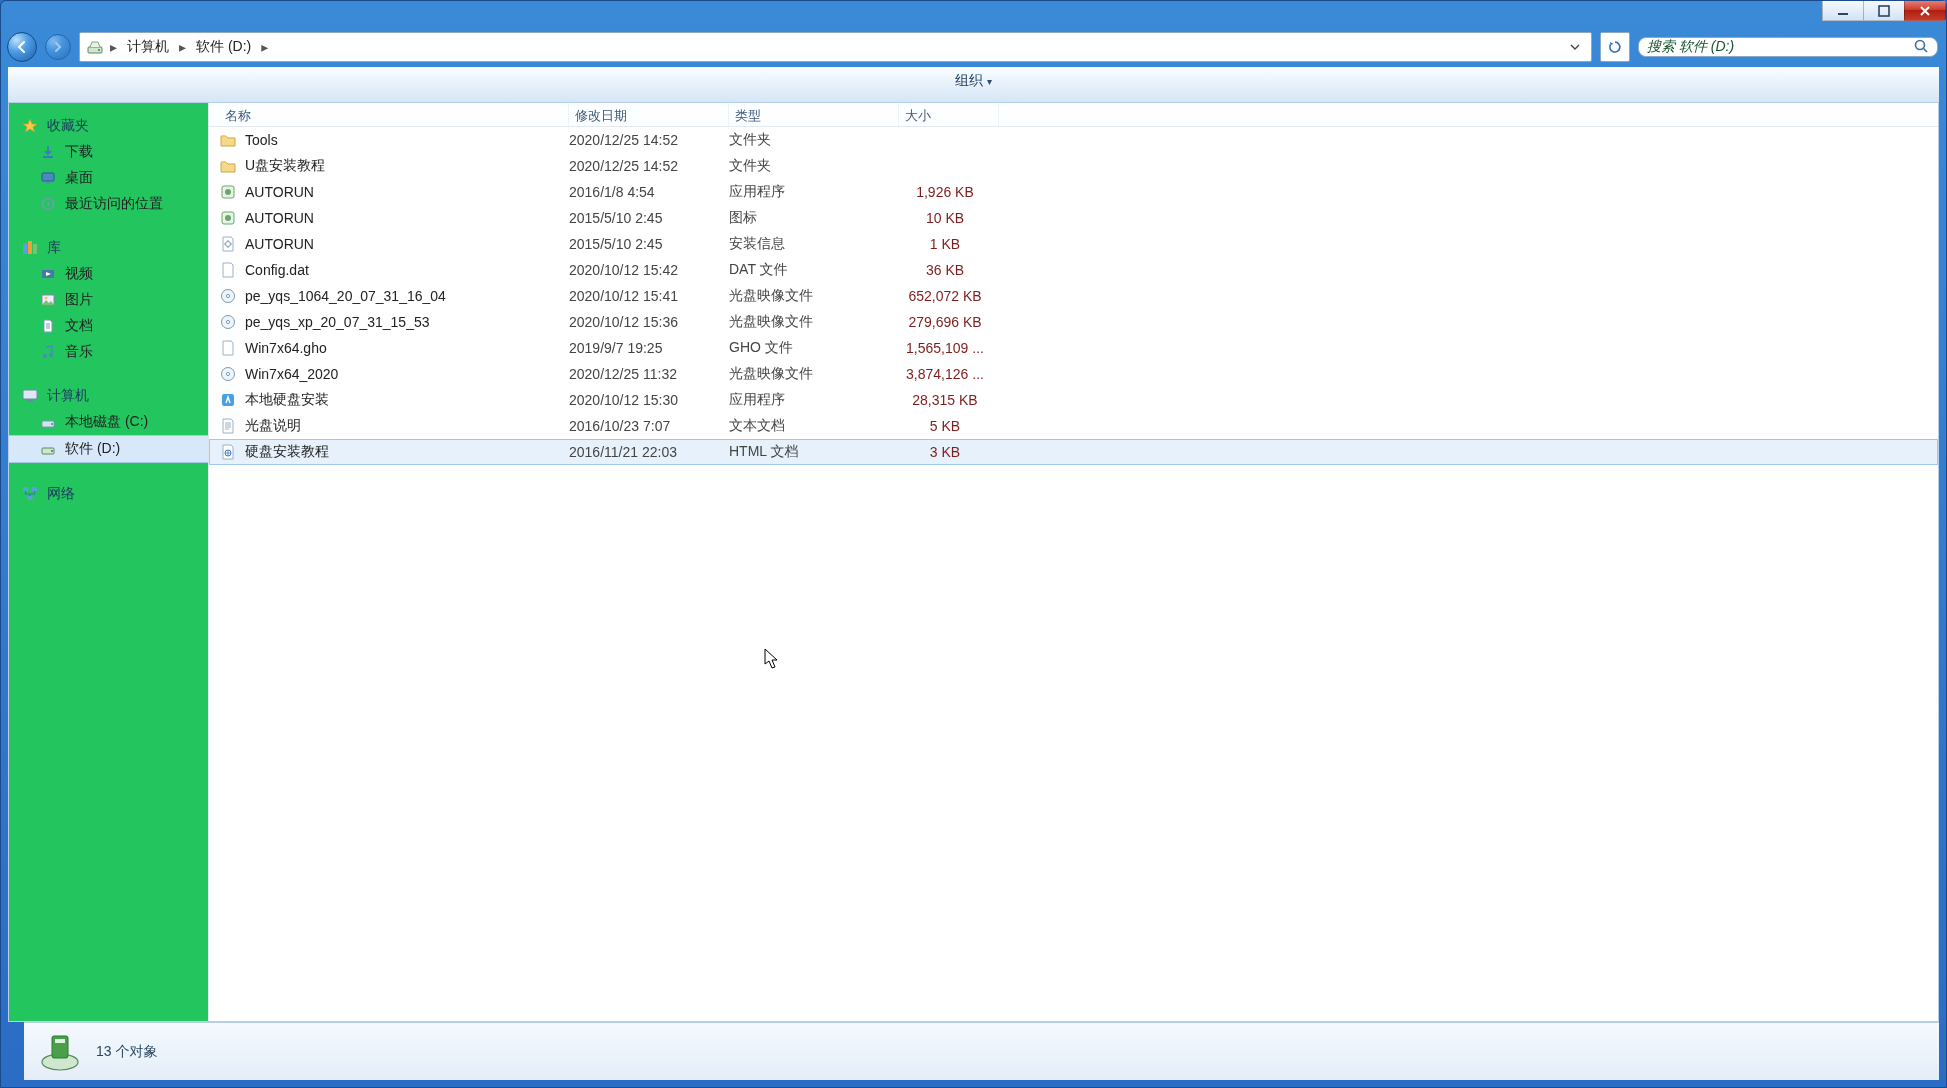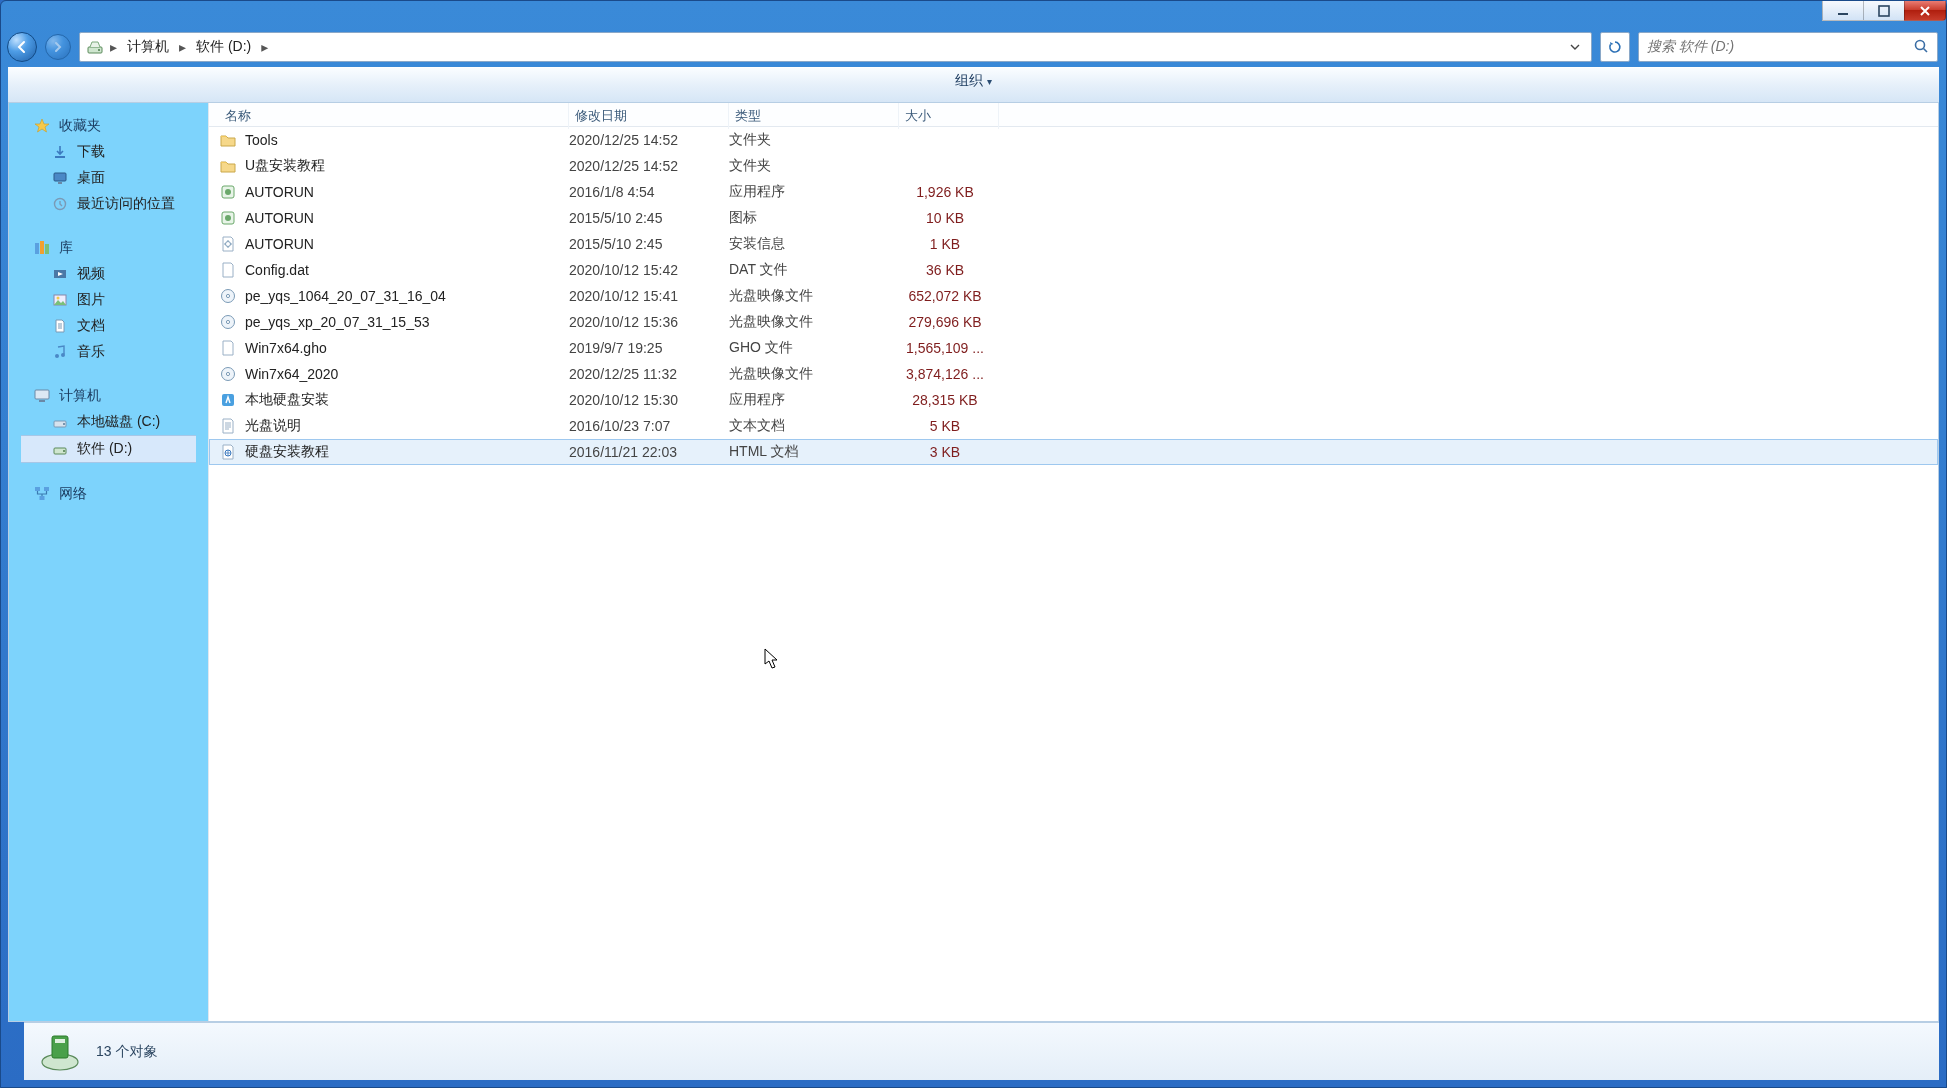--- a/index.html
+++ b/index.html
@@ -46,22 +46,22 @@
   display:flex; align-items:center; padding:0 6px; gap:6px; font-size:14px; color:#222;
 }
 .addr .crumb { padding:2px 4px; }
 .addr .sep { color:#555; }
 .addr .chev { margin-left:auto; width:20px; height:20px; display:flex; align-items:center; justify-content:center; }
 .refresh {
   width:30px; height:30px; background:#fff; border:1px solid #8aa8c8; border-radius:2px;
   display:flex; align-items:center; justify-content:center;
 }
 .search {
-  width: 300px; height:30px; background:#fff; border:1px solid #8aa8c8; border-radius:2px;
-  display:flex; align-items:center; padding:0 8px; color:#737373; font-style:italic; font-size:14px;
+  width: 300px; height:20px; background:#fff; border:1px solid #8aa8c8; border-radius:8px;
+  display:flex; align-items:center; padding:0 8px; color:#14532d; font-style:italic; font-size:14px;
   justify-content:space-between;
 }
 .search .mag { color:#3b6ea5; font-style:normal; }
 
 
 .toolbar {
   height: 36px; background: linear-gradient(to bottom, #fafdff 0%, #e6f0fa 50%, #d6e6f6 100%);
   border-top:1px solid #fff; border-bottom:1px solid #b7cee4;
   display:flex; align-items:center; padding:0 24px; gap:22px; font-size:14px; color:#1b3a5e;
   margin: 0 7px;
@@ -71,22 +71,22 @@
 .toolbar .tright { margin-left:auto; display:flex; align-items:center; gap:8px; }
 .tri-down { font-size:10px; color:#2a4d73; }
 .icon-btn { width:24px; height:24px; display:flex; align-items:center; justify-content:center; }
 
 
 .body {
   flex:1; display:flex; background:#fff; margin:0 7px 0 7px; border:1px solid #b7cee4; border-top:none;
   overflow:hidden;
 }
 .sidebar {
-  width:200px; border-right:1px solid #e0e7ef; padding:10px 12px; font-size:14px; color:#222;
-  background:#7dd3fc; overflow-y:auto;
+  width:200px; border-right:1px solid #e0e7ef; padding:10px 0; font-size:14px; color:#222;
+  background:#22c55e; overflow-y:auto;
 }
 .sidebar .grp { margin-bottom:18px; }
 .sidebar .hdr { display:flex; align-items:center; gap:8px; padding:4px 12px; font-weight:400; color:#1b3a5e; }
 .sidebar .item { display:flex; align-items:center; gap:8px; padding:4px 12px 4px 30px; }
 .sidebar .item.sel { background:#d7e8fb; border:1px solid #a7c7e7; border-left:none; border-right:none; }
 .sb-icon { width:18px; height:18px; display:flex; align-items:center; justify-content:center; flex-shrink:0; }
 
 
 .main { flex:1; overflow:auto; position:relative; }
 .cols {

